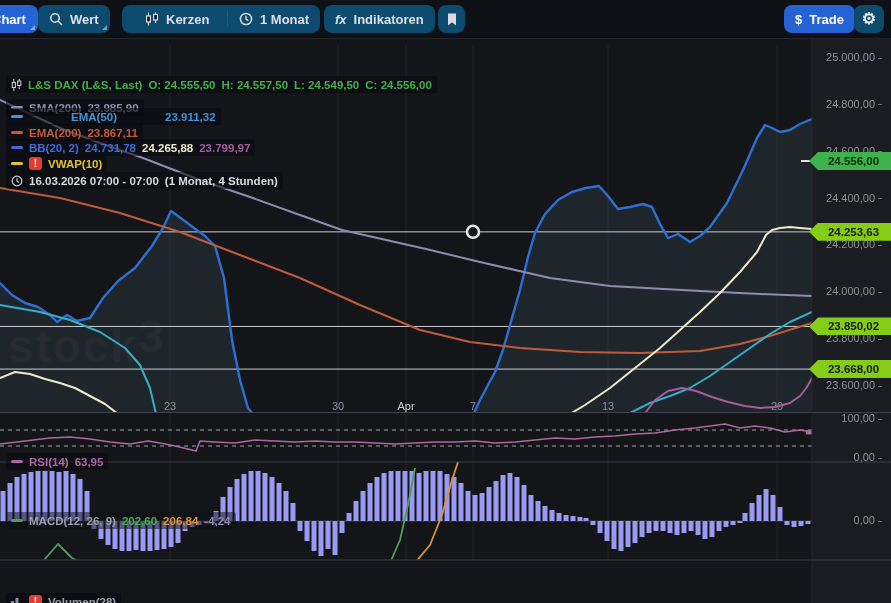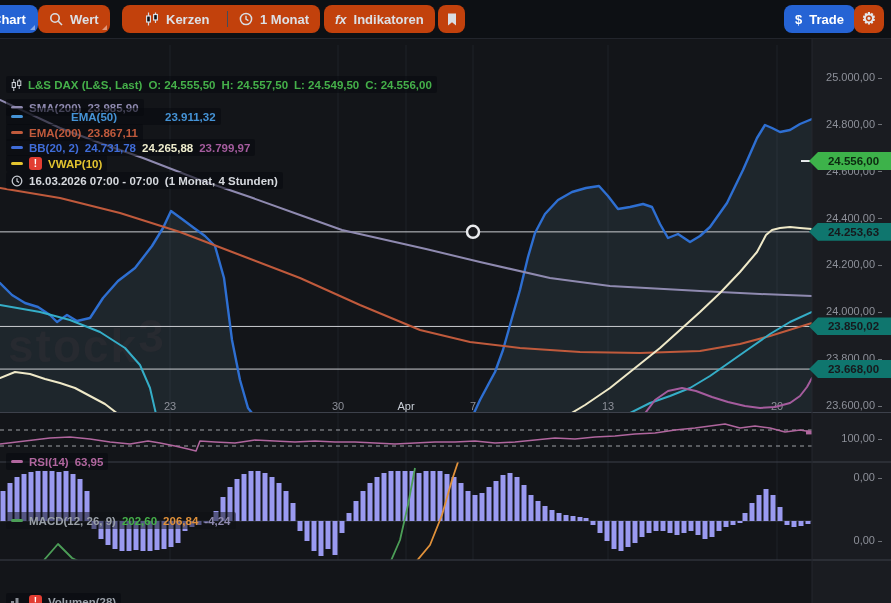--- a/index.html
+++ b/index.html
@@ -2,21 +2,21 @@
 <html><head>
 <meta charset="utf-8">
 <style>
   html,body{margin:0;padding:0;background:#0b0c0f;}
   #app{position:relative;width:891px;height:603px;background:#15171b;overflow:hidden;
        font-family:"Liberation Sans",sans-serif;-webkit-font-smoothing:antialiased;}
   #chart-svg{position:absolute;left:0;top:0;z-index:1;display:block;}
   
   .toolbar{position:absolute;z-index:6;left:0;top:0;width:891px;height:38px;background:#0d1014;
            border-bottom:1px solid #22252c;}
-  .tb{position:absolute;top:5px;height:28px;border-radius:8px;background:#c2410c;color:#dce0e6;
+  .tb{position:absolute;top:5px;height:28px;border-radius:8px;background:#0c4a6e;color:#dce0e6;
       font-size:13px;font-weight:700;display:flex;align-items:center;gap:7px;padding:0 11px;
       box-sizing:border-box;cursor:pointer;white-space:nowrap;}
   .tb.blue{background:#2563d4;color:#fff;}
   .fold::after{content:'';position:absolute;right:3px;bottom:3px;
       border-left:5px solid transparent;border-bottom:5px solid rgba(255,255,255,.45);}
   .tb .seg{display:flex;align-items:center;gap:7px;padding:0 11px;height:100%;}
   .tb .vdiv{width:1px;height:16px;background:#454c59;}
   .fx{font-style:italic;font-weight:800;font-size:13px;}
   .gear{font-size:16px;line-height:1;color:#e4e7eb;}
   .icon-svg{display:block;}
@@ -25,29 +25,29 @@
         background:rgba(8,10,14,.55);border-radius:2px;padding:1px 5px;font-size:11.5px;
         font-weight:700;white-space:nowrap;cursor:default;margin-top:32px;}
   .lrow .dash{width:12px;height:3px;border-radius:2px;display:inline-block;}
   .g{color:#45b04a;}
   .warn{width:13px;height:13px;background:#e23d32;border-radius:3px;color:#fff;
         display:inline-flex;align-items:center;justify-content:center;flex:0 0 auto;}
   .warn::before{content:"!";font-size:10px;font-weight:800;}
   .timer{color:#d6d9de;}
   
   .tick{position:absolute;left:812px;width:70px;text-align:right;font-size:11px;color:#8d9099;
-        z-index:2;font-weight:400;margin-top:20px;}
+        z-index:2;font-weight:400;}
   .tick::after{content:"";display:inline-block;width:4px;height:1px;background:#6e7177;
         margin-left:3px;vertical-align:middle;}
   .badge{position:absolute;left:809px;width:82px;height:18px;z-index:4;
          clip-path:polygon(0 50%,11% 0,100% 0,100% 100%,11% 100%);
          font-size:11.5px;font-weight:700;display:flex;align-items:center;justify-content:center;
          padding-left:7px;box-sizing:border-box;}
   .badge.green{background:#3db24a;color:#0c2a10;}
-  .badge.white{background:#0f766e;color:#17191d;}
+  .badge.white{background:#84cc16;color:#17191d;}
   
   .pv-green{color:#45b04a;}.pv-orange{color:#e0913a;}.pv-dim{color:#8f8ab0;}
   .rsi-c{color:#b0669e;}
   .macd-name{color:#9aa0a8;}
   .vol-label{color:#9aa0a8;}
   .msg{position:absolute;left:0;width:891px;top:574px;text-align:center;font-size:13px;
        font-weight:700;color:#a9adb5;z-index:4;}
 </style>
 </head>
 <body>

